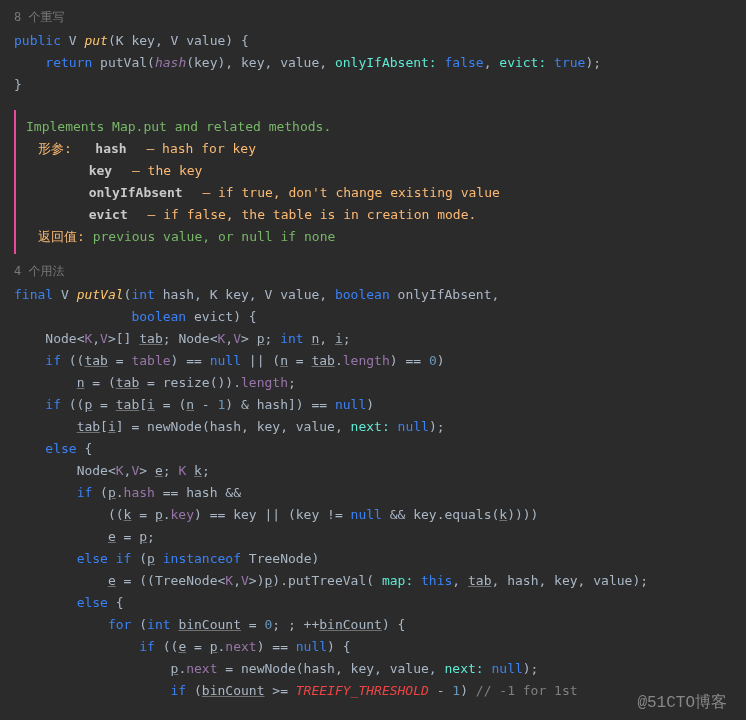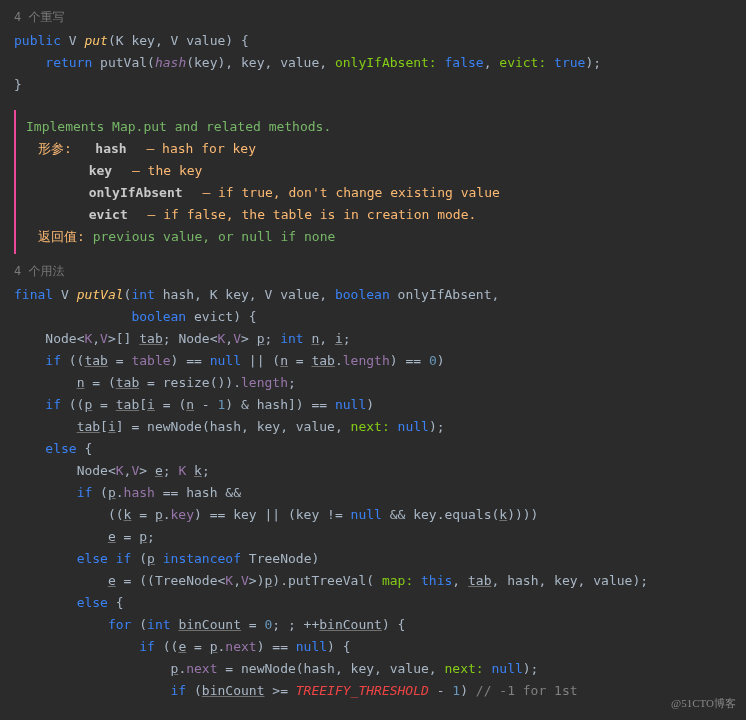--- a/index.html
+++ b/index.html
@@ -11,51 +11,51 @@
     color: #a9b7c6;
     width: 746px;
     height: 720px;
     overflow: hidden;
     position: relative;
   }
   .editor { padding: 0 0 0 14px; }
   .line { white-space: pre; }
   .kw { color: #3b82f6; }
   .method { color: #ffc66d; font-style: italic; }
-  .hint { color: #84cc16; font-style: normal; text-align: center; }
+  .hint { color: #5eead4; font-style: normal; text-align: center; }
   .ident { color: #9876aa; }
   .num { color: #6897bb; }
   .comment { color: #808080; }
   .const-it { color: #ef4444; font-style: italic; text-align: center; }
   .underline { text-decoration: underline; text-decoration-color: #707070; }
   .static-field { color: #9876aa; font-style: italic; }
   .doc-block {
     border-left: 2px solid #ec4899;
     margin: 14px 0 6px 0;
     padding: 6px 0 6px 10px;
   }
   .doc-green { color: #77b767; }
   .doc-gray { color: #fdba74; margin-left: 12px; }
   .doc-bold { color: #c9c9c9; font-weight: bold; }
   .usages { color: #787878; font-size: 12px; margin: 6px 0 2px 0; padding-left: 0; }
   .watermark {
     position: absolute;
     bottom: 6px;
-    right: 10px;
+    right: 19px;
     color: #888;
-    font-size: 11px;
-    font-family: Liberation Serif, serif;
+    font-size: 16px;
+    font-family: Liberation Mono, monospace;
   }
 </style>
 </head>
 <body>
 
 <div class="editor">
 
-<div class="usages">4 个重写</div>
+<div class="usages">8 个重写</div>
 
 <div class="line"><span class="kw">public</span> <span>V</span> <span class="method">put</span>(<span>K</span> <span>key</span>, <span>V</span> <span>value</span>) {</div>
 <div class="line">    <span class="kw">return</span> <span>putVal</span>(<span class="static-field">hash</span>(key), key, value, <span class="hint">onlyIfAbsent:</span> <span class="kw">false</span>, <span class="hint">evict:</span> <span class="kw">true</span>);</div>
 <div class="line">}</div>
 
 <div class="doc-block">
   <div class="line doc-green">Implements Map.put and related methods.</div>
   <div class="line"><span class="doc-gray">形参:</span>   <span class="doc-bold">hash</span> <span class="doc-gray">– hash for key</span></div>
   <div class="line">        <span class="doc-bold">key</span> <span class="doc-gray">– the key</span></div>
   <div class="line">        <span class="doc-bold">onlyIfAbsent</span> <span class="doc-gray">– if true, don't change existing value</span></div>

